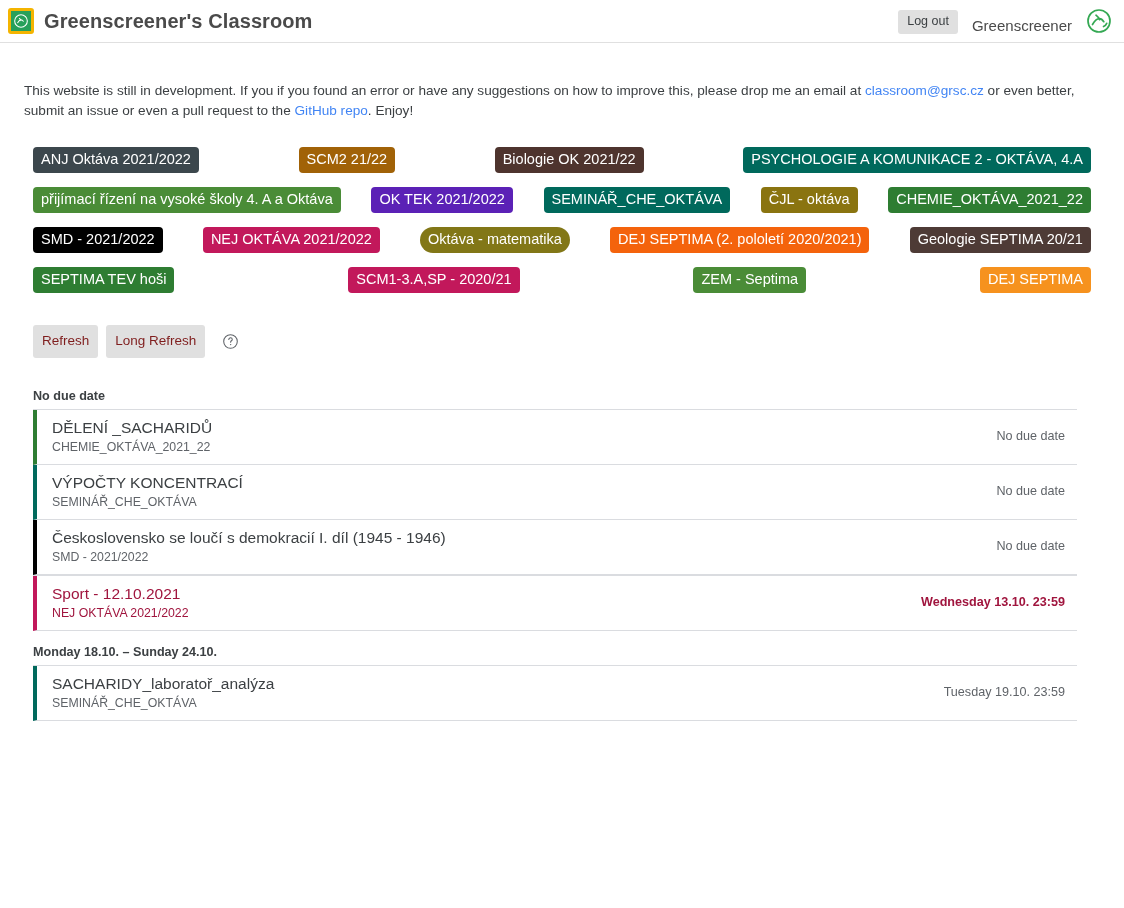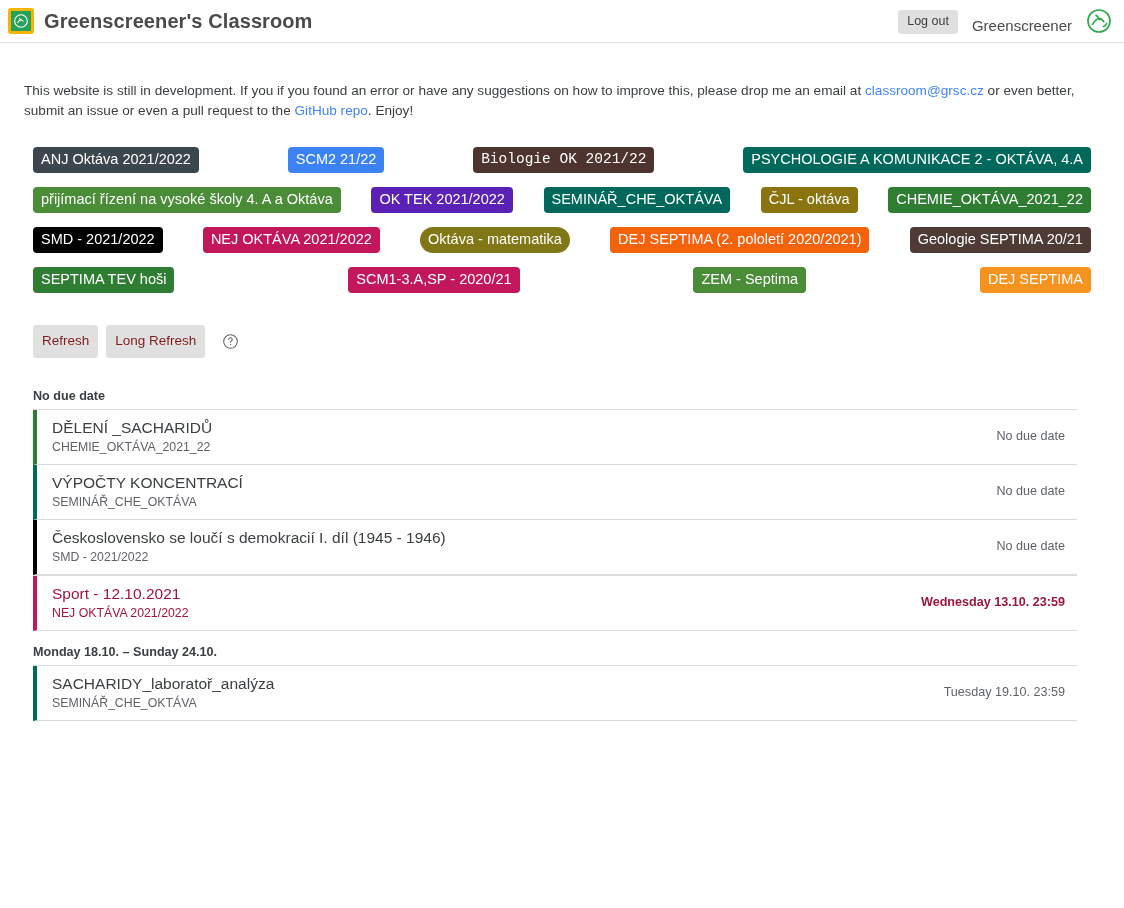--- a/index.html
+++ b/index.html
@@ -213,22 +213,22 @@
 
 <div class="container">
 
   <p class="intro">
     <span>This website is still in development. If you if you found an error or have any suggestions on how to improve this, please drop me an email at </span><a href="#">classroom@grsc.cz</a><span> or even better, submit an issue or even a pull request to the </span><a href="#">GitHub repo</a><span>. Enjoy!</span>
   </p>
 
   <div class="tags" id="tags-root">
       <div class="tag-row">
         <a class="tag" href="#" style="background: rgb(60, 71, 77);">ANJ Oktáva 2021/2022</a>
-        <a class="tag" href="#" style="background: #3b82f6;">SCM2 21/22</a>
-        <a class="tag" href="#" style="background: rgb(78, 52, 46); font-family: Liberation Mono, monospace;">Biologie OK 2021/22</a>
+        <a class="tag" href="#" style="background: #a16207;">SCM2 21/22</a>
+        <a class="tag" href="#" style="background: rgb(78, 52, 46);">Biologie OK 2021/22</a>
         <a class="tag" href="#" style="background: rgb(0, 105, 92);">PSYCHOLOGIE A KOMUNIKACE 2 - OKTÁVA, 4.A</a>
       </div>
       <div class="tag-row">
         <a class="tag" href="#" style="background: rgb(74, 140, 55);">přijímací řízení na vysoké školy 4. A a Oktáva</a>
         <a class="tag" href="#" style="background: rgb(91, 33, 182);">OK TEK 2021/2022</a>
         <a class="tag" href="#" style="background: rgb(0, 105, 92);">SEMINÁŘ_CHE_OKTÁVA</a>
         <a class="tag" href="#" style="background: rgb(138, 116, 16);">ČJL - oktáva</a>
         <a class="tag" href="#" style="background: rgb(46, 125, 50);">CHEMIE_OKTÁVA_2021_22</a>
       </div>
       <div class="tag-row">

